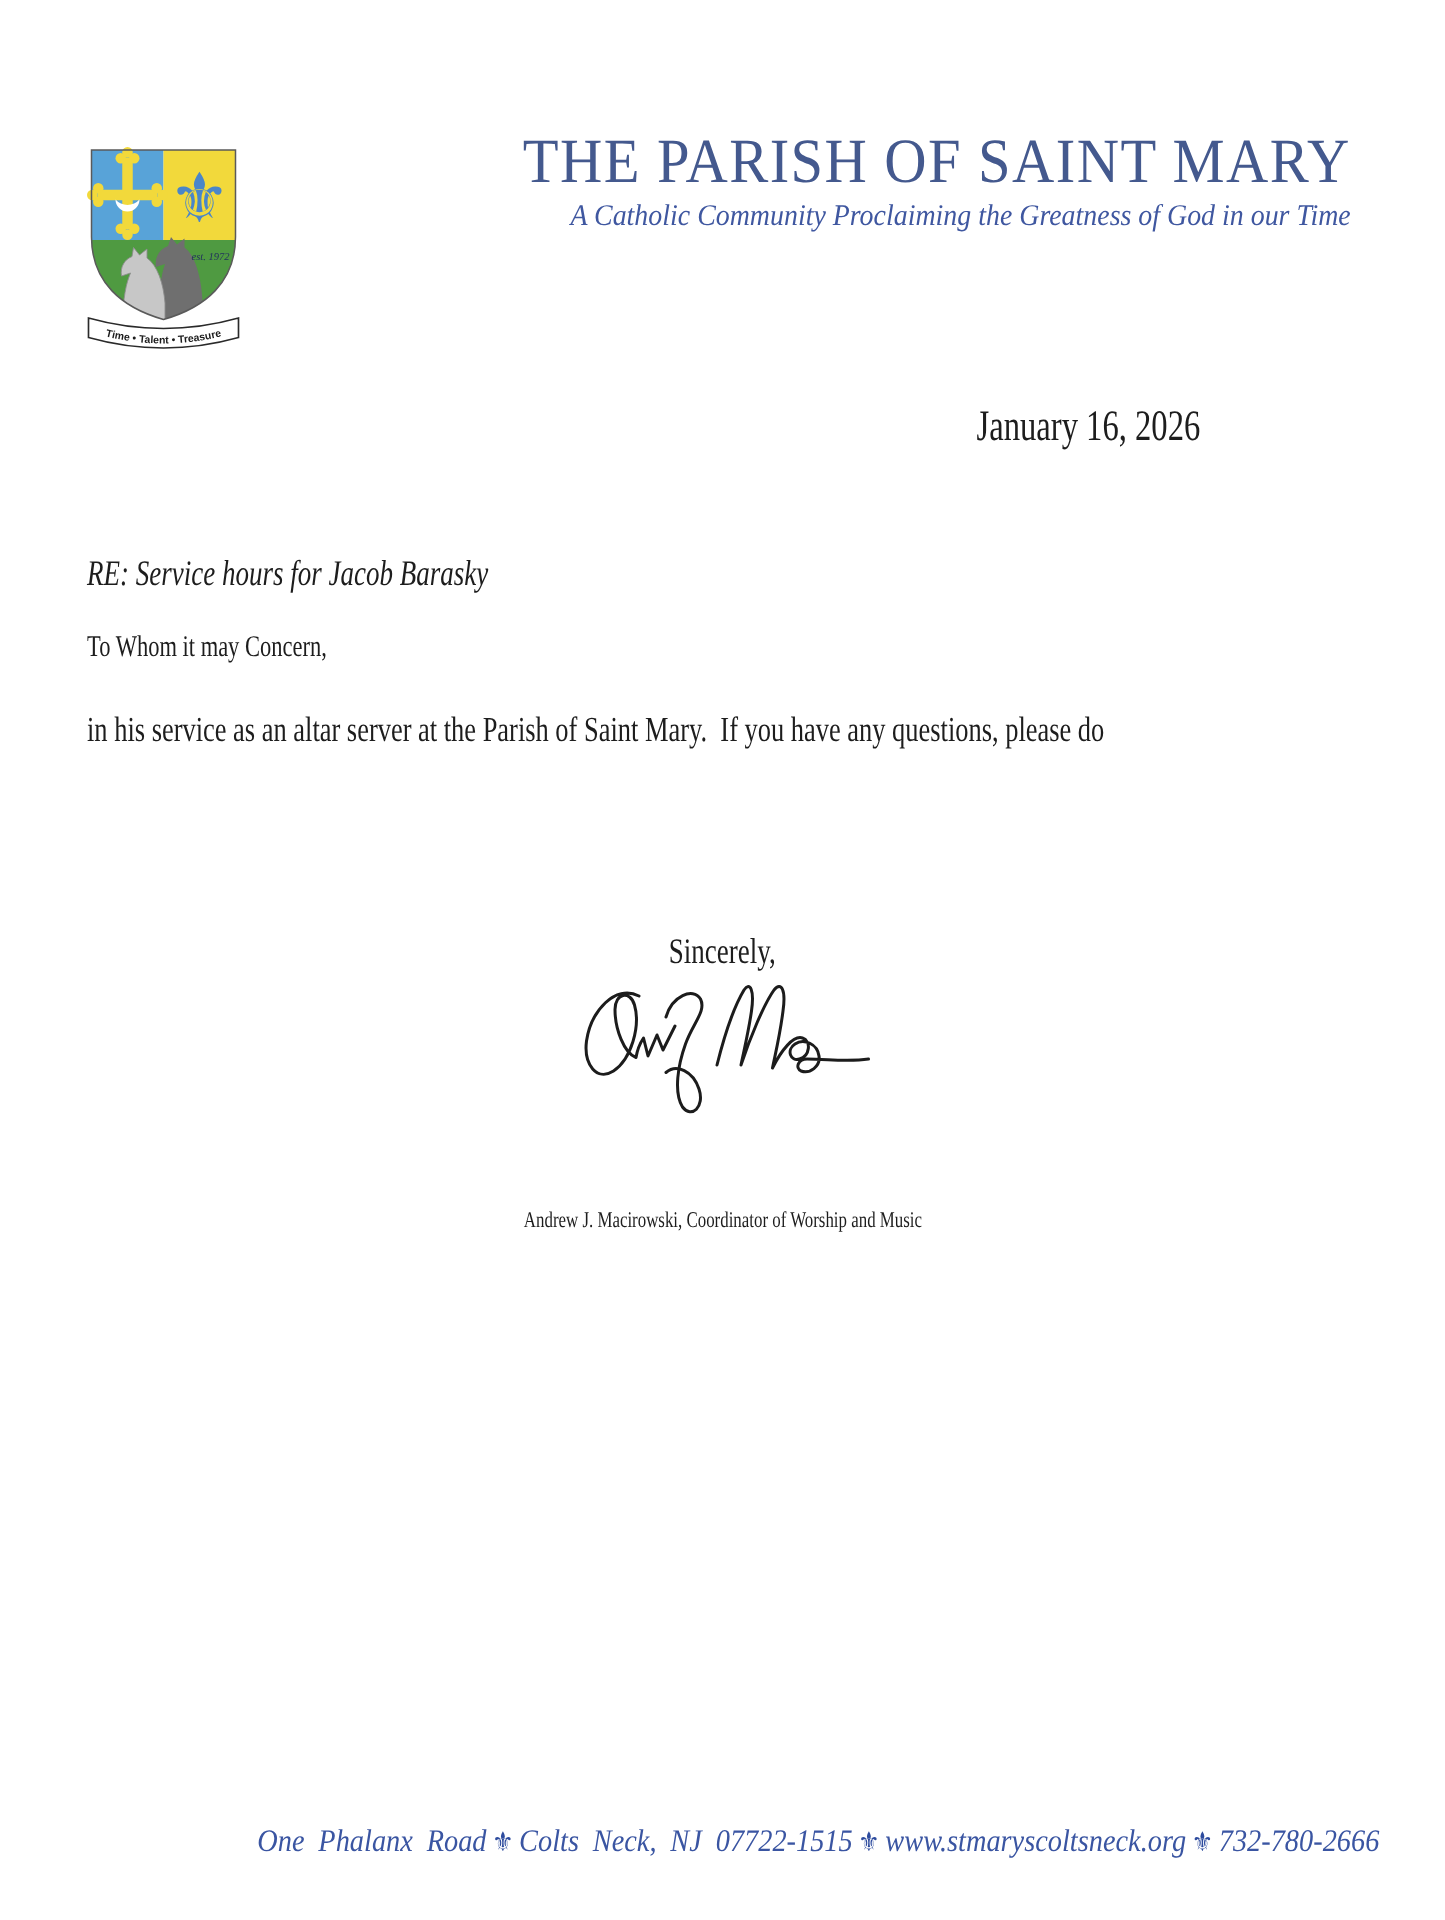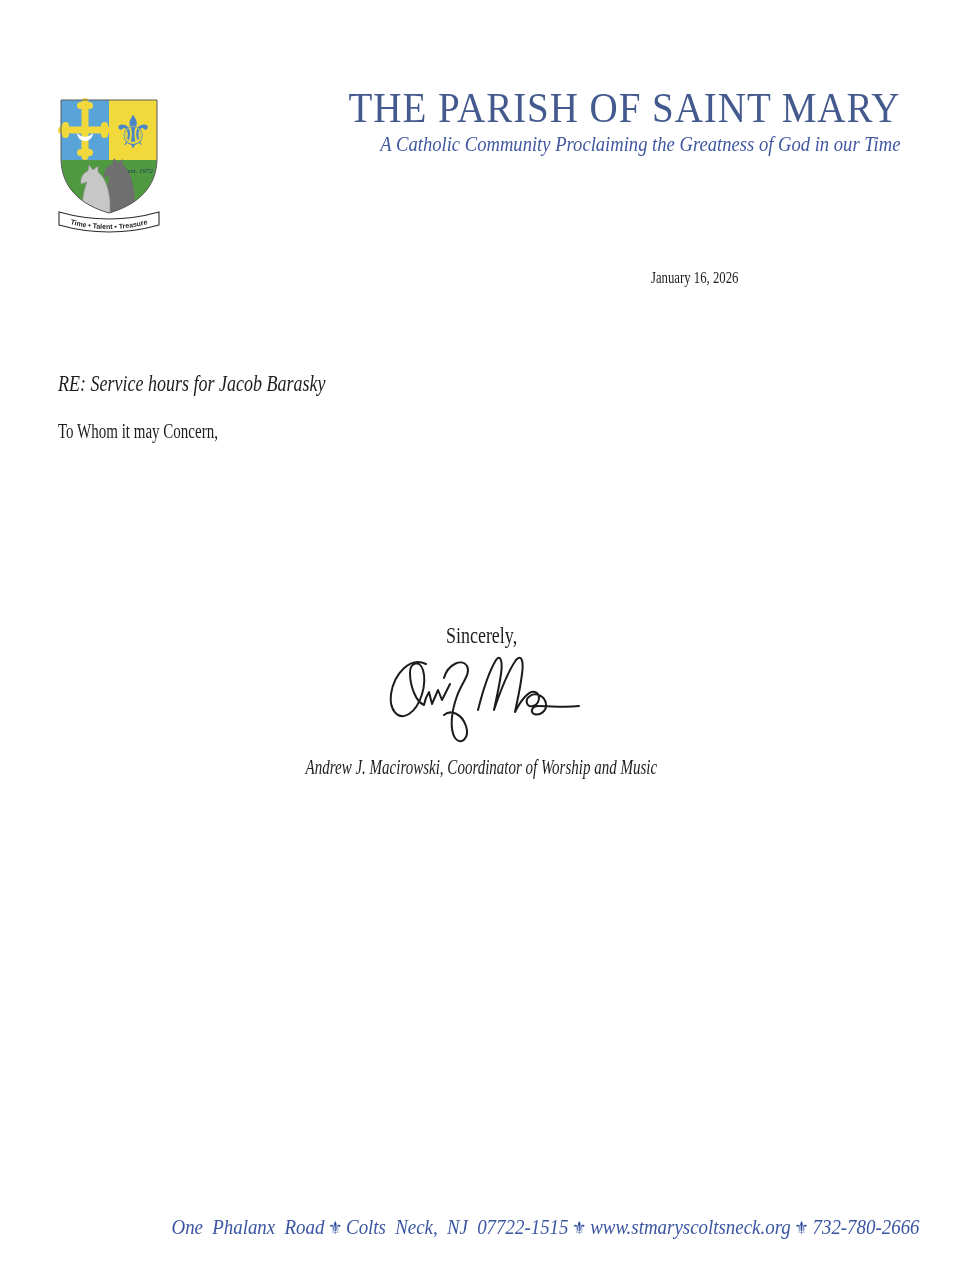--- a/index.html
+++ b/index.html
@@ -10,29 +10,29 @@
   .abs{position:absolute;}
   
   .sq{display:inline-block;transform:scaleX(0.75);transform-origin:0 50%;white-space:pre;}
   .sq-c{display:inline-block;transform:scaleX(0.75);transform-origin:50% 50%;white-space:pre;}
   .sq-f{display:inline-block;transform:scaleX(0.9);transform-origin:50% 50%;white-space:pre;}
 
   .header-block{top:86px;right:63px;text-align:right;transform:scaleX(0.93);transform-origin:100% 0;}
   .header-title{font-size:42px;line-height:44px;letter-spacing:1px;color:#44598e;font-weight:400;}
   .header-subtitle{font-size:20px;line-height:24px;margin-top:2px;font-style:italic;color:#3f57a0;}
 
-  .date-block{left:651px;top:268px;font-size:17px;}
+  .date-block{left:651px;top:268px;font-size:29px;}
   .re-block{left:58px;top:370px;font-size:24px;font-style:italic;}
   .salutation-block{left:58px;top:420px;font-size:20px;}
   .body-block{left:58px;top:473px;font-size:23.5px;}
   .body-line{line-height:29px;height:29px;}
 
   .center-row{left:0;width:100%;text-align:center;}
   .closing-block{top:622px;font-size:24px;}
-  .signer-block{top:756px;font-size:20px;font-style:italic;}
+  .signer-block{top:806px;font-size:15px;}
 
   .footer-block{top:1190px;font-size:21px;font-style:italic;color:#3a55a2;word-spacing:5px;text-align:right;}
   .fleur-sep{font-style:normal;font-family:"DejaVu Sans",sans-serif;font-size:18px;color:#2d4b9e;padding:0 4px;}
 
   .crest-box{left:56px;top:96px;width:106px;height:146px;}
   .signature-box{left:382px;top:648px;width:206px;height:104px;}
 </style>
 </head>
 <body>
 
@@ -100,20 +100,21 @@
 
 <div class="abs re-block">
   <span class="sq">RE: Service hours for Jacob Barasky</span>
 </div>
 
 <div class="abs salutation-block">
   <span class="sq">To Whom it may Concern,</span>
 </div>
 
 <div class="abs body-block">
+  <div class="body-line"><span class="sq">in his service as an altar server at the Parish of Saint Mary.  If you have any questions, please do</span></div>
 </div>
 
 <div class="abs center-row closing-block">
   <span class="sq-c">Sincerely,</span>
 </div>
 
 <div class="abs signature-box">
   <svg width="206" height="104" viewBox="0 0 206 104">
     <g fill="none" stroke="#1c1c1c" stroke-width="2" stroke-linecap="round" stroke-linejoin="round">
       <path d="M44,16 C28,8 12,26 9,46 C7,62 16,73 27,66 C39,58 45,36 41,22 C38,12 28,14 28,25 C28,38 34,54 42,57 C43,51 45,47 47,44 L50,56 L56,42 L60,52 L68,36"></path>

